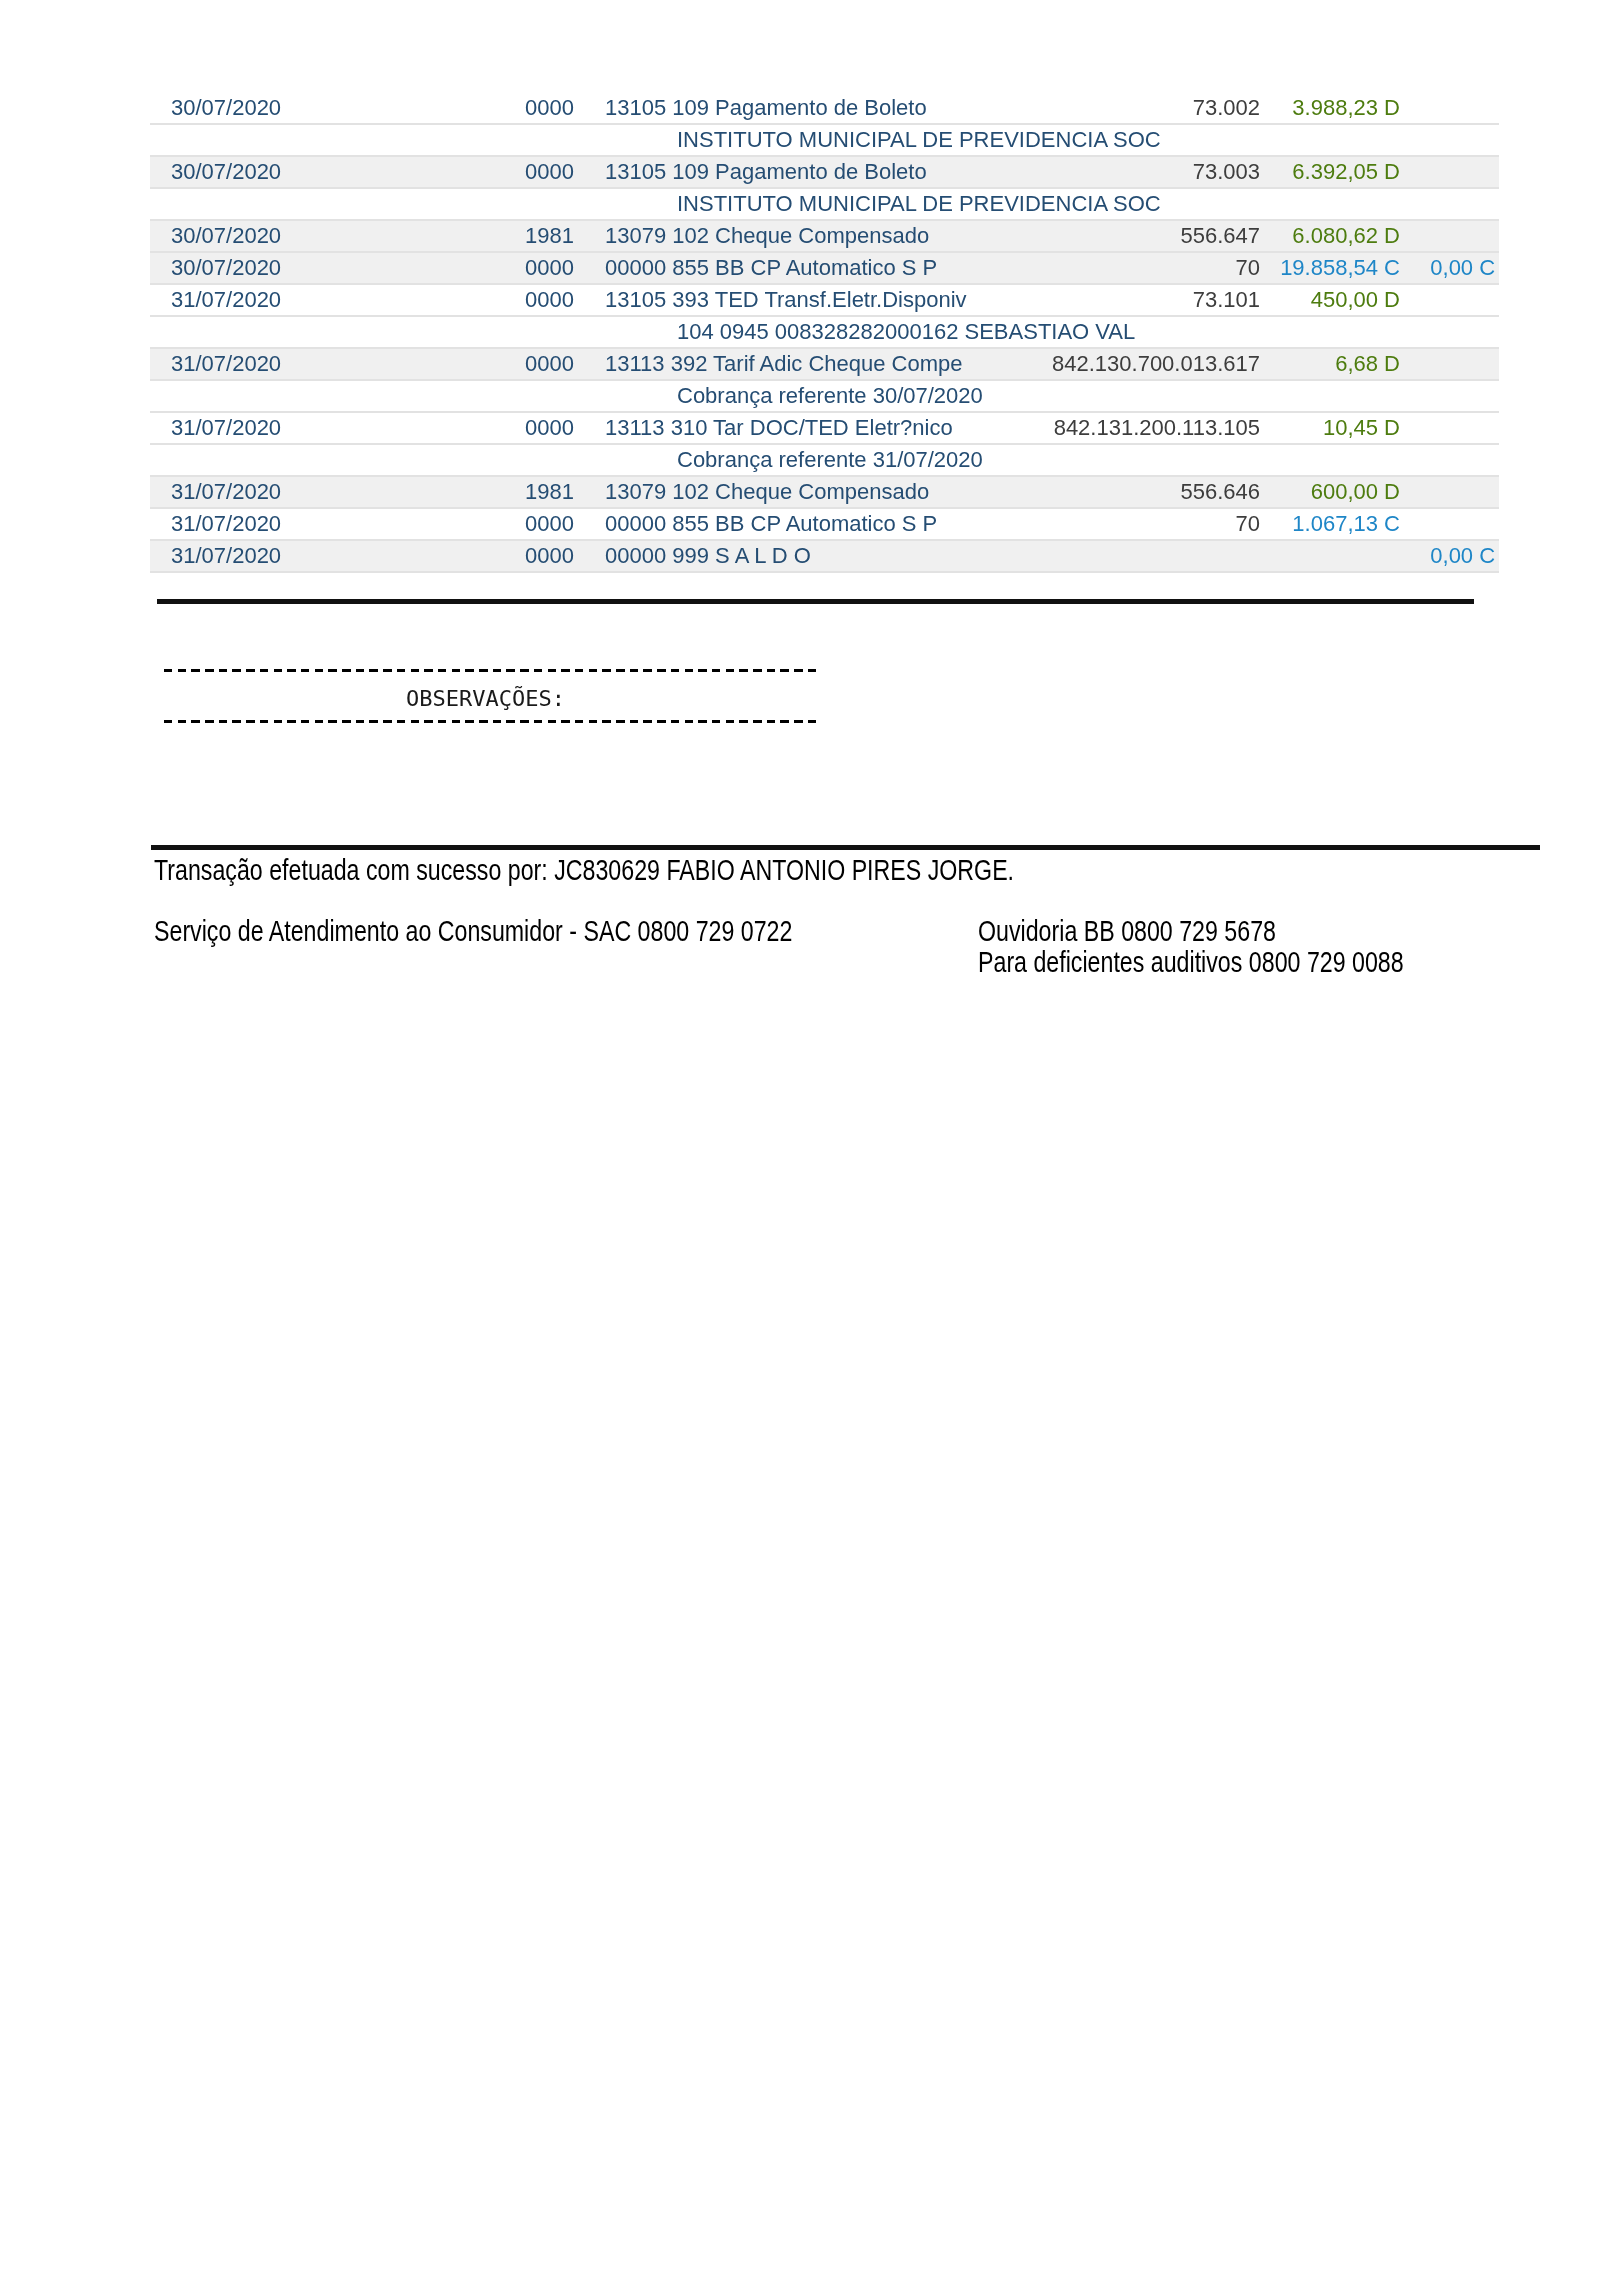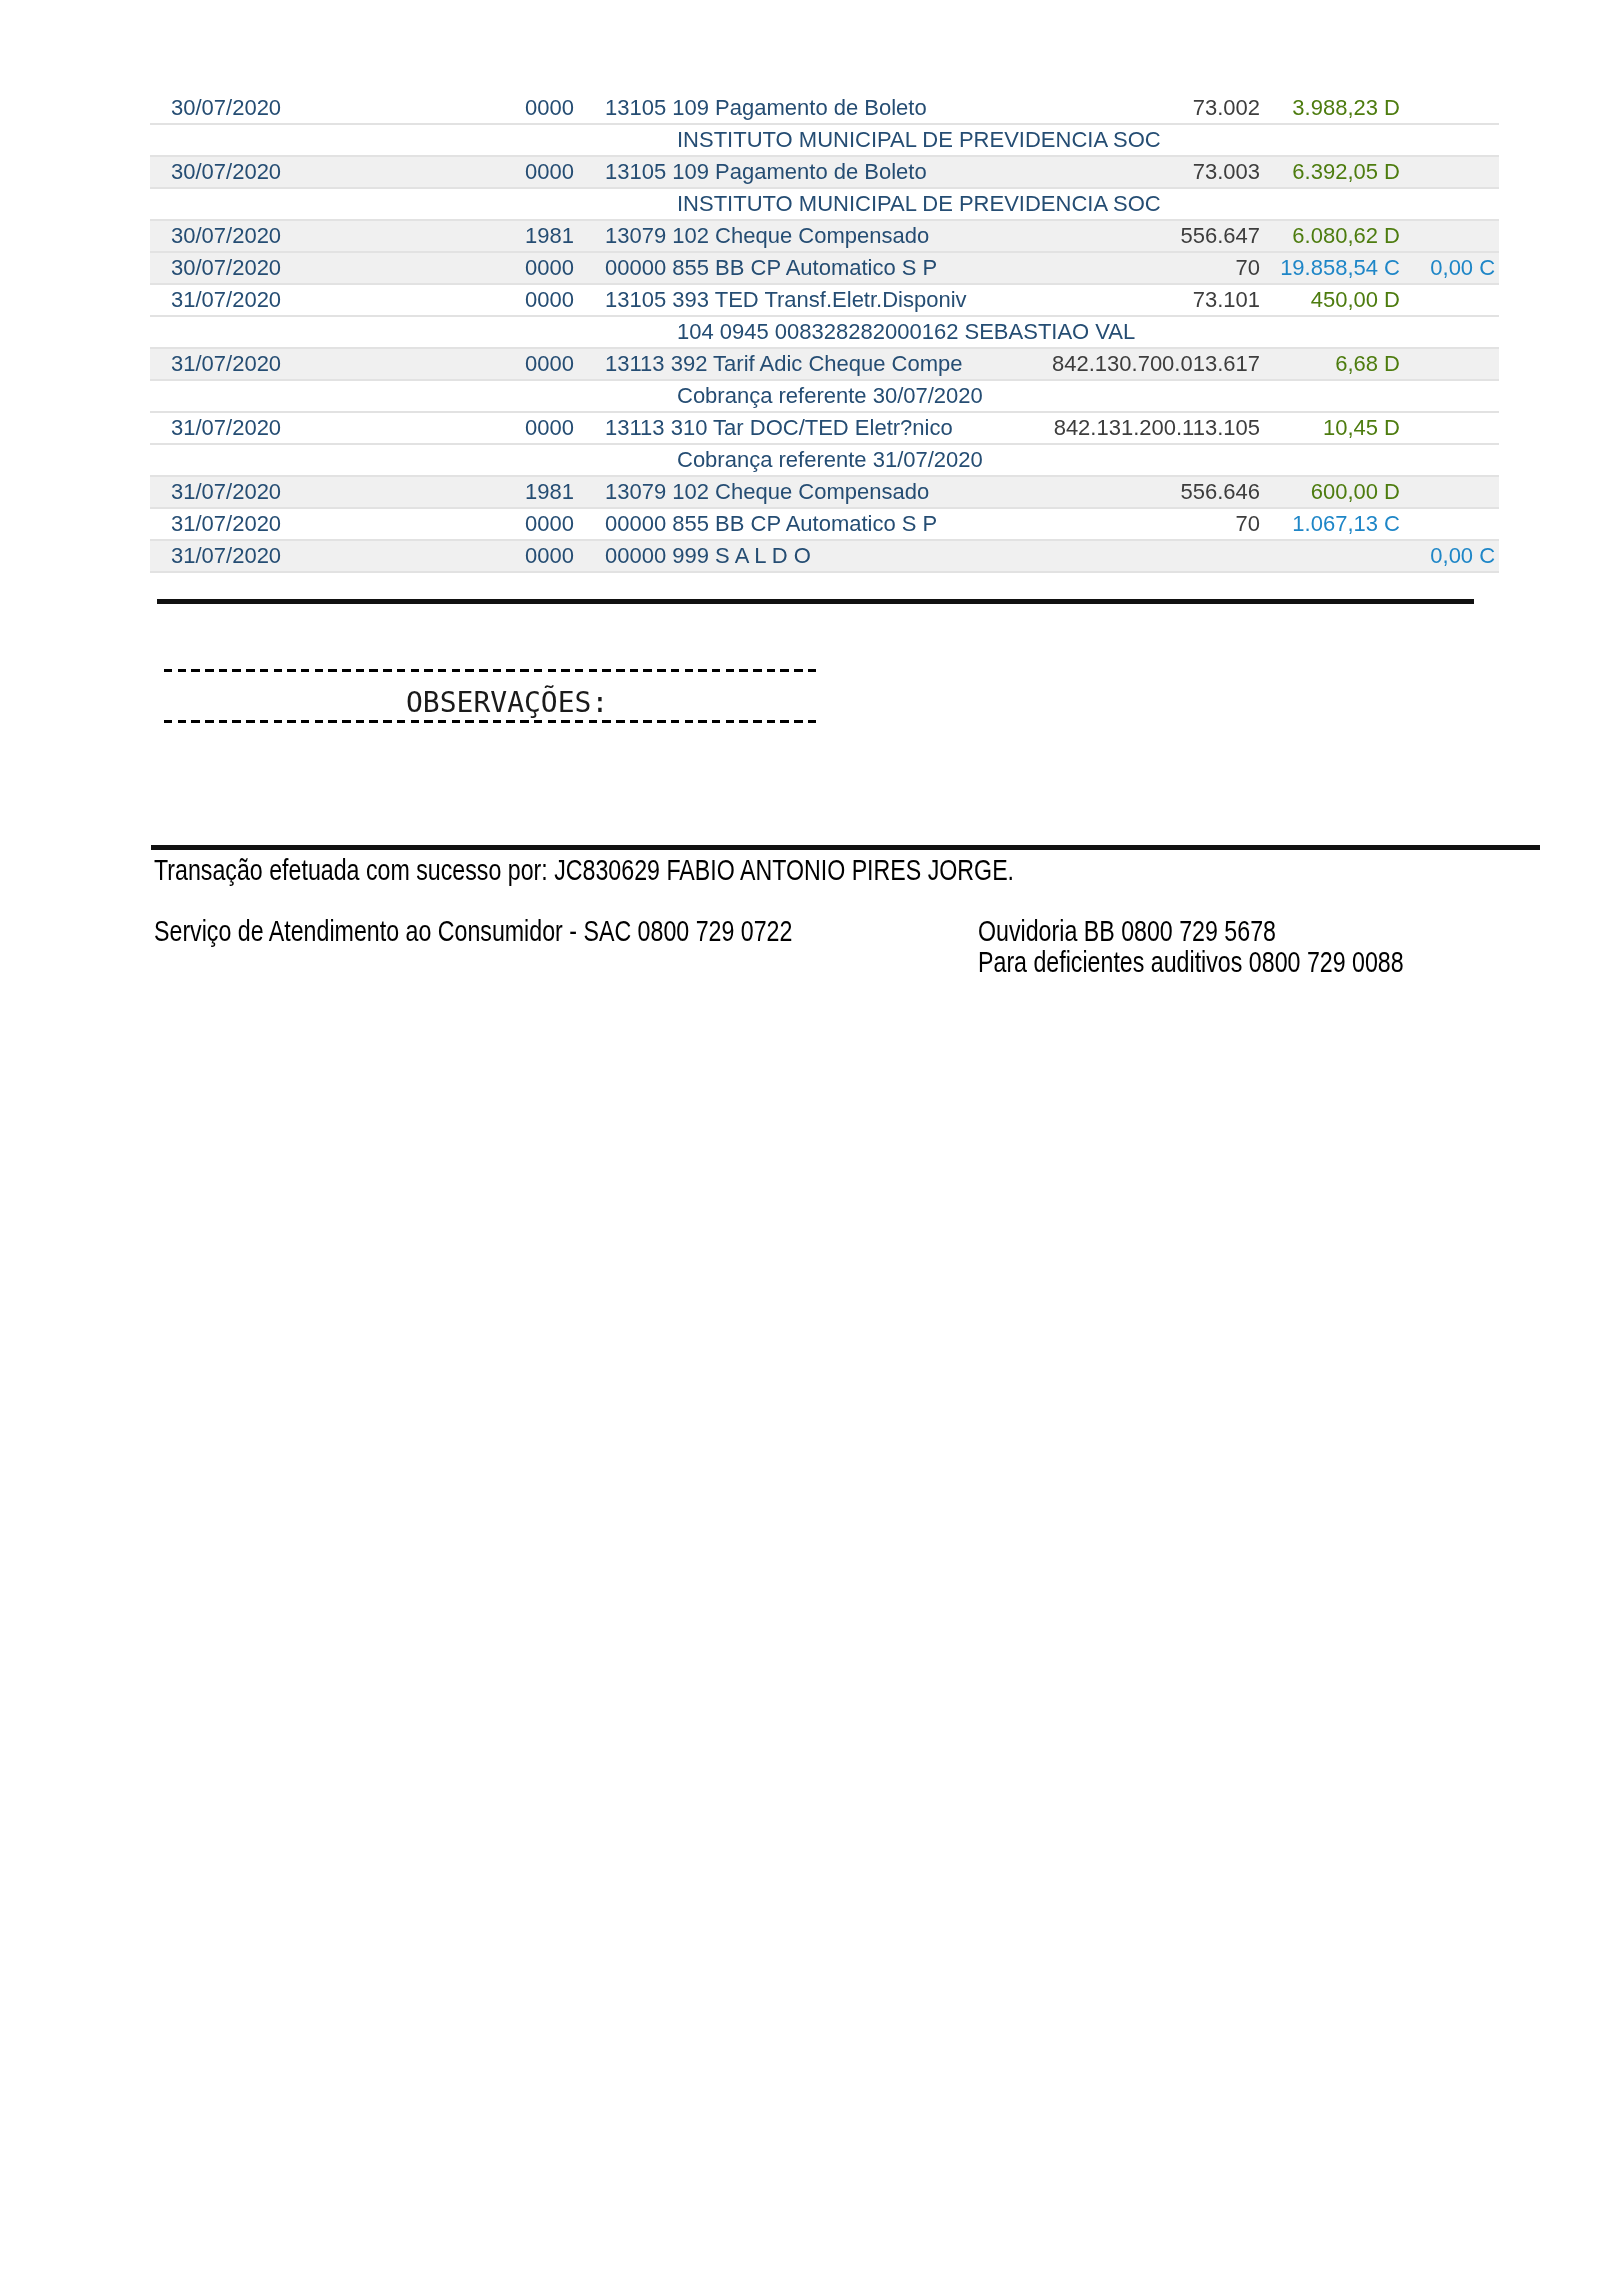--- a/index.html
+++ b/index.html
@@ -25,21 +25,21 @@
   .hline{position:absolute;background:#111111;height:4.6px;}
   .hline-1{left:157px;top:599px;width:1317px;}
   .hline-2{left:151px;top:845px;width:1389px;}
 
   
   .dash{position:absolute;height:2.6px;width:658px;left:164px;
         background:repeating-linear-gradient(90deg,#000 0px,#000 8.5px,transparent 8.5px,transparent 13.7px);}
   .dash-1{top:669px;}
   .dash-2{top:720px;}
   .obs-label{position:absolute;left:406px;top:686px;font-family:"DejaVu Sans Mono",monospace;
-             font-size:28px;color:#1a1a1a;}
+             font-size:22px;color:#1a1a1a;}
 
   
   .ftxt{position:absolute;font-size:29px;line-height:29px;color:#000000;
         transform:scaleX(0.8);transform-origin:left center;white-space:nowrap;}
   .f-trans{left:154px;top:856px;}
   .f-sac{left:154px;top:917px;}
   .f-ouvidoria{left:978px;top:917px;}
   .f-deaf{left:978px;top:948px;}
 </style>
 </head>

